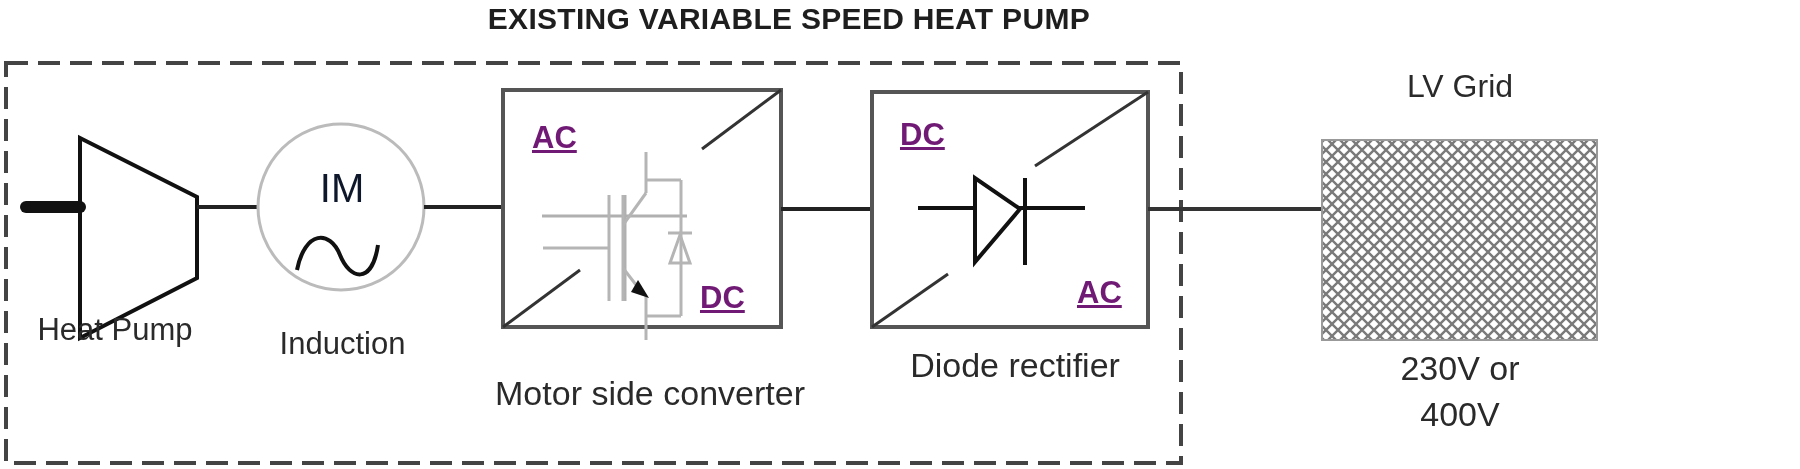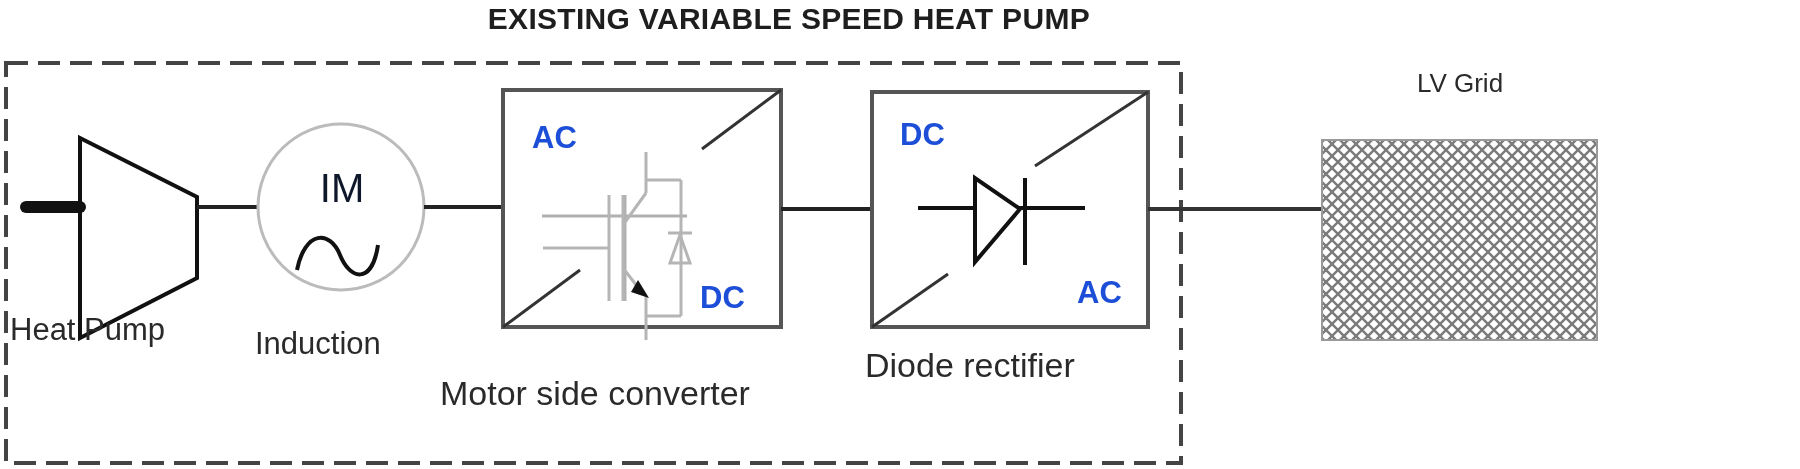--- a/index.html
+++ b/index.html
@@ -1,22 +1,22 @@
 <!DOCTYPE html>
 <html><head>
 <meta charset="utf-8">
 <style>
   html, body { margin:0; padding:0; background:#ffffff; }
   body { width:1800px; height:469px; position:relative; overflow:hidden; font-family:"Liberation Sans", sans-serif; color:#1a1a1a; }
   .abs { position:absolute; }
   .title { left:0; width:1090px; top:2px; text-align:right; font-weight:bold; font-size:30px; letter-spacing:0.3px; color:#1e1e1e; }
-  .label { font-size:31px; color:#2a2a2a; line-height:40px; }
-  .boxlabel { font-weight:bold; font-size:31px; color:#1d4ed8; }
+  .label { font-size:31px; color:#2a2a2a; text-align:center; line-height:40px; }
+  .boxlabel { font-weight:bold; font-size:31px; color:#701a75;text-decoration:underline; }
   svg { position:absolute; left:0; top:0; }
-  .grid-title { font-size:26px; color:#2a2a2a; text-align:center; }
+  .grid-title { font-size:32px; color:#2a2a2a; text-align:center; }
 </style>
 </head>
 <body>
 
 <div class="abs title">EXISTING VARIABLE SPEED HEAT PUMP</div>
 
 <svg width="1800" height="469" viewBox="0 0 1800 469">
   <defs>
     <pattern id="hatch" width="12" height="12" patternUnits="userSpaceOnUse">
       <rect width="12" height="12" fill="#ffffff"></rect>
@@ -98,13 +98,15 @@
 <div class="abs boxlabel" style="left:532px; top:120px;">AC</div>
 <div class="abs boxlabel" style="left:700px; top:280px;">DC</div>
 <div class="abs label" style="left:440px; top:345px; width:420px; font-size:34px;margin-top:28px;">Motor side converter</div>
 
 <div class="abs boxlabel" style="left:900px; top:117px;">DC</div>
 <div class="abs boxlabel" style="left:1077px; top:275px;">AC</div>
 <div class="abs label" style="left:865px; top:345px; width:300px; font-size:34px;">Diode rectifier</div>
 
 <div class="abs grid-title" style="left:1340px; top:68px; width:240px;">LV Grid</div>
 <div class="abs label" style="left:1320px; top:345px; width:280px; font-size:34px; line-height:46px;">
+  <div>230V or</div>
+  <div>400V</div>
 </div>
 
 </body></html>

